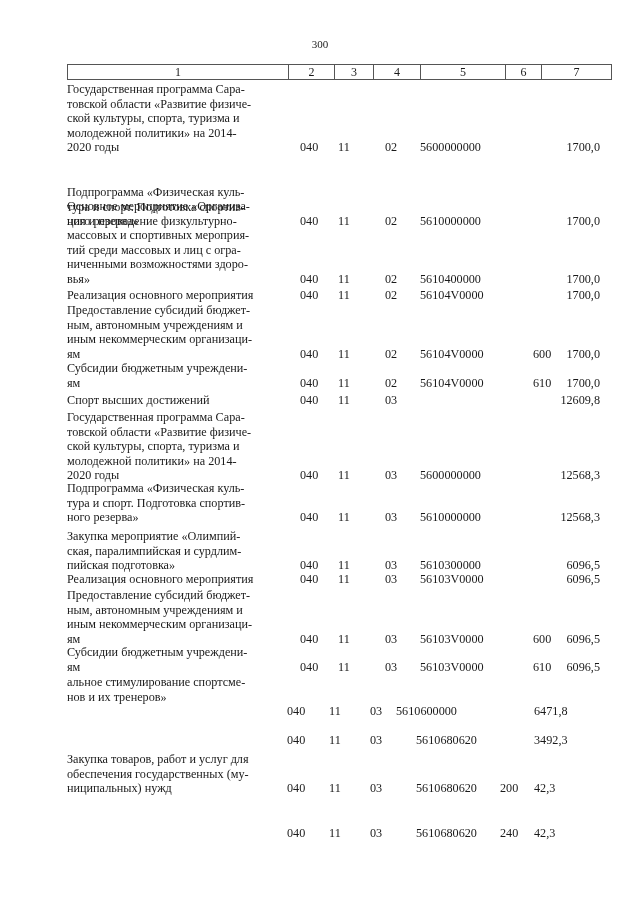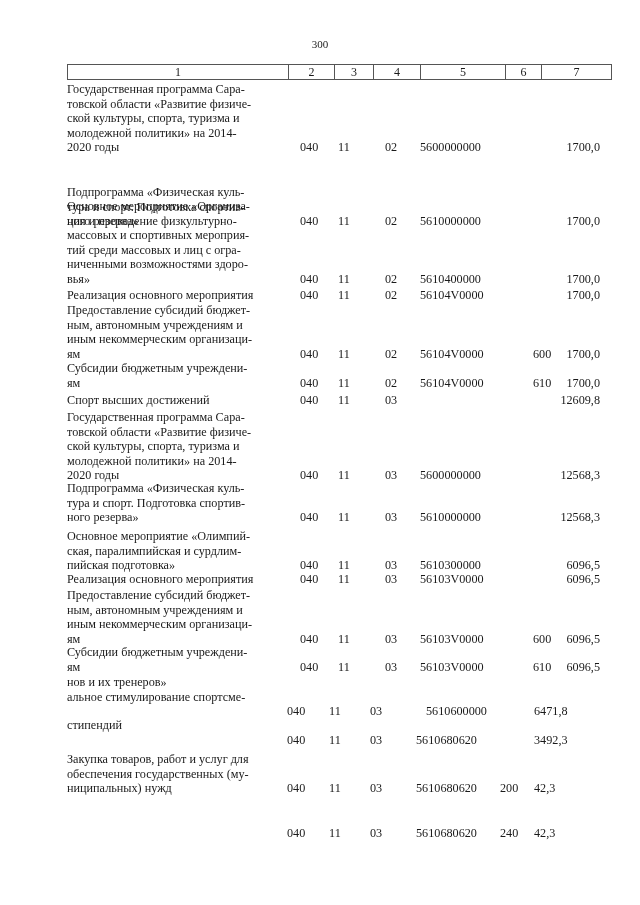--- a/index.html
+++ b/index.html
@@ -145,21 +145,21 @@
       </div>
       <div class="c" style="left: 233px;">040</div>
       <div class="c" style="left: 271px;">11</div>
       <div class="c" style="left: 318px;">03</div>
       <div class="c" style="left: 353px;">5610000000</div>
       <div class="c" style="left: 466px;"></div>
       <div class="c" style="right: 12px;">12568,3</div>
     </div>
     <div class="row" style="top: 529px; height: 43.8px;">
       <div class="name">
-        <div>Основное мероприятие «Олимпий-</div>
+        <div>Закупка мероприятие «Олимпий-</div>
         <div>ская, паралимпийская и сурдлим-</div>
         <div>пийская подготовка»</div>
       </div>
       <div class="c" style="left: 233px;">040</div>
       <div class="c" style="left: 271px;">11</div>
       <div class="c" style="left: 318px;">03</div>
       <div class="c" style="left: 353px; margin-top: 48px;">5610300000</div>
       <div class="c" style="left: 466px;"></div>
       <div class="c" style="right: 12px;">6096,5</div>
     </div>
@@ -195,33 +195,32 @@
       </div>
       <div class="c" style="left: 233px;">040</div>
       <div class="c" style="left: 271px;">11</div>
       <div class="c" style="left: 318px;">03</div>
       <div class="c" style="left: 353px;">56103V0000</div>
       <div class="c" style="left: 466px;">610</div>
       <div class="c" style="right: 12px;">6096,5</div>
     </div>
     <div class="row" style="top: 675px; height: 43.8px;">
       <div class="name">
+        <div>альное стимулирование спортсме-</div>
         <div>нов и их тренеров»</div>
-        <div>альное стимулирование спортсме-</div>
-      </div>
-      <div class="c" style="left: 220px;">040</div>
-      <div class="c" style="left: 262px;">11</div>
-      <div class="c" style="left: 303px;">03</div>
-      <div class="c" style="left: 359px; text-align: right;">5610600000</div>
+      </div>
+      <div class="c" style="left: 220px;">040</div>
+      <div class="c" style="left: 262px;">11</div>
+      <div class="c" style="left: 303px;">03</div>
+      <div class="c" style="left: 329px; text-align: right;">5610600000</div>
       <div class="c" style="left: 433px;"></div>
       <div class="c" style="left: 467px;">6471,8</div>
     </div>
     <div class="row" style="top: 718px; height: 29.2px;">
       <div class="name">
-        <div>стипендий</div>
       </div>
       <div class="c" style="left: 220px;">040</div>
       <div class="c" style="left: 262px;">11</div>
       <div class="c" style="left: 303px;">03</div>
       <div class="c" style="left: 349px;">5610680620</div>
       <div class="c" style="left: 433px;"></div>
       <div class="c" style="left: 467px;">3492,3</div>
     </div>
     <div class="row" style="top: 752px; height: 43.8px;">
       <div class="name">

